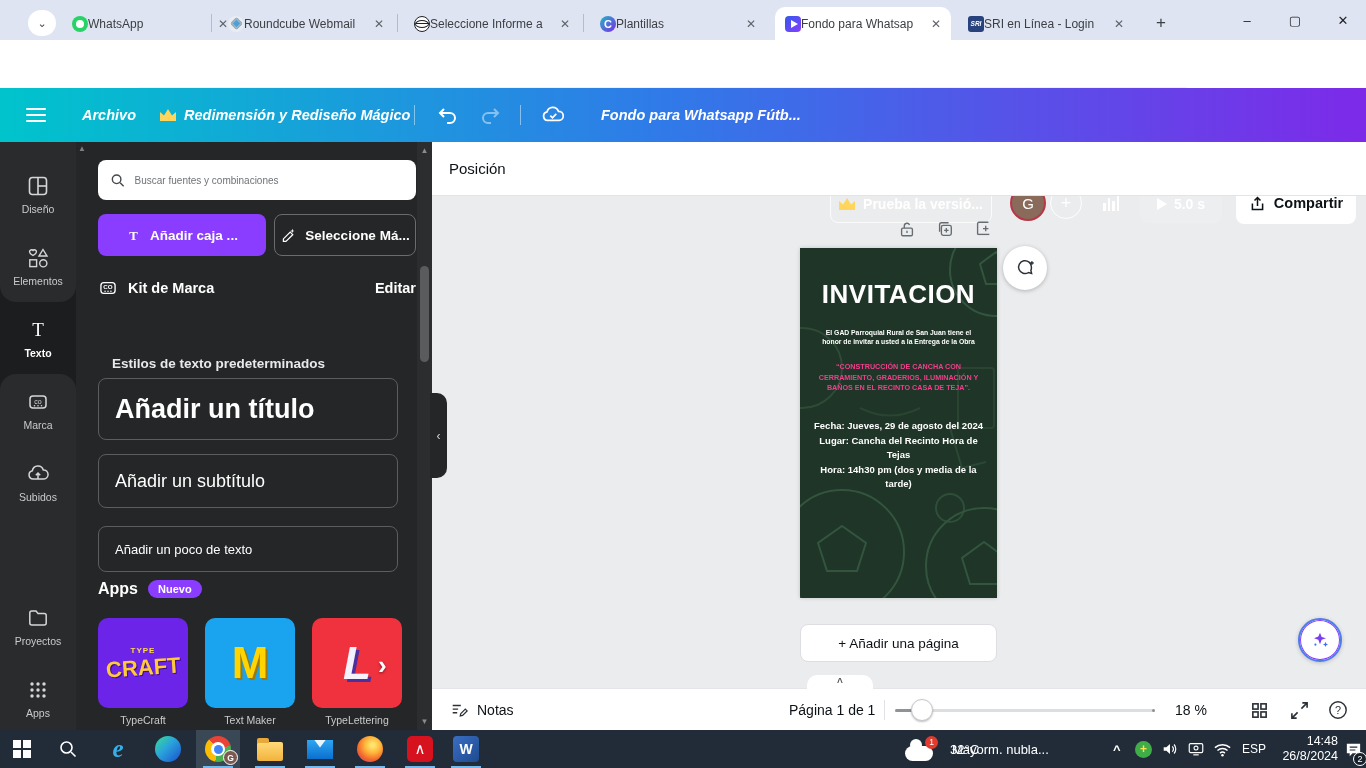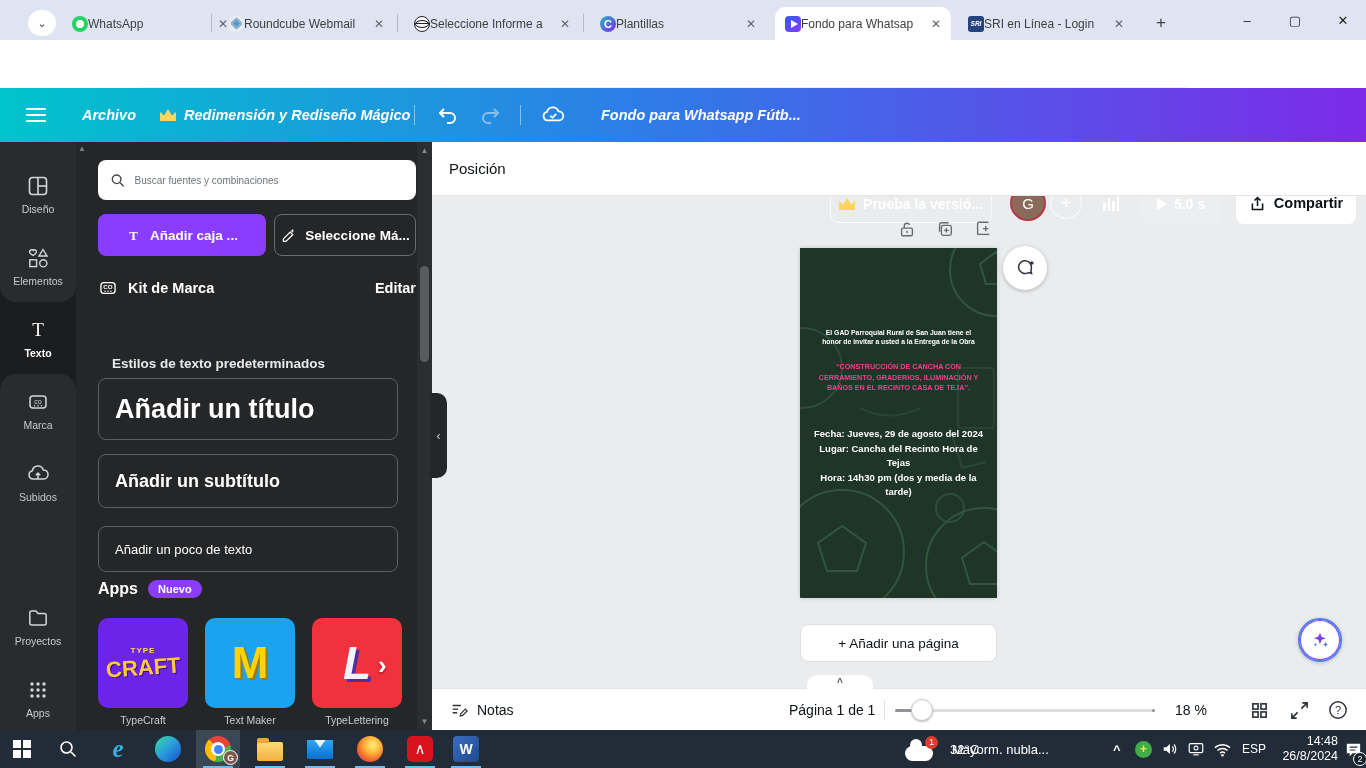--- a/index.html
+++ b/index.html
@@ -121,21 +121,21 @@
   .comment-fab { left:1003px; top:246px; width:44px; height:44px; border-radius:50%; background:#fff;
                  box-shadow:0 1px 4px rgba(0,0,0,.25); display:flex; align-items:center; justify-content:center; }
 
   
   #page { left:800px; top:248px; width:197px; height:350px; background:#1e3527; box-shadow:0 0 4px rgba(0,0,0,.18); overflow:hidden; }
   #page svg.pattern { position:absolute; left:0; top:0; }
   .dz { position:absolute; left:0; width:197px; text-align:center; color:#fff; font-weight:bold; }
   #d-title { top:31px; font-size:26px; letter-spacing:.5px; }
   #d-intro { top:80px; font-size:6.8px; line-height:9px; }
   #d-high { top:114px; left:18px; width:161px; font-size:7.2px; line-height:10.5px; color:#f23f8d; }
-  #d-details { top:171px; left:8px; width:181px; font-size:9.5px; line-height:14.5px;margin-top:8px; }
+  #d-details { top:171px; left:8px; width:181px; font-size:9.5px; line-height:14.5px; }
 
   #addpage { left:800px; top:624px; width:197px; height:38px; background:#fff; border:1px solid #dcdee1; border-radius:8px;
              display:flex; align-items:center; justify-content:center; font-size:13.5px; color:#0d1216; }
   .magic-fab { left:1298px; top:618px; width:44px; height:44px; border-radius:50%; background:#fff;
                border:2px solid #4f7ee8; box-shadow:0 0 0 1px #8b3dff inset, 0 1px 4px rgba(0,0,0,.2);
                display:flex; align-items:center; justify-content:center; color:#6a3be8; font-size:20px; }
 
   
   #statusbar { left:432px; top:688px; width:934px; height:42px; background:#fff; border-top:1px solid #e3e5e8; }
   #notch { position:absolute; left:375px; top:-14px; width:66px; height:14px; background:#fff; border-radius:10px 10px 0 0;
@@ -461,21 +461,21 @@
     <span class="spacer"></span>
     <span>Editar</span>
   </div>
 
 
   <div class="pheading" style="top:214px">Estilos de texto predeterminados</div>
 
   <div class="stylecard" style="top:236px;height:62px;font-size:27px;font-weight:bold">
     <span>Añadir un título</span>
   </div>
-  <div class="stylecard" style="top:312px;height:54px;font-size:18px;font-weight:bold">
+  <div class="stylecard" style="top:312px;height:54px;font-size:18px;font-weight:normal">
     <span>Añadir un subtítulo</span>
   </div>
   <div class="stylecard" style="top:384px;height:46px;font-size:13px">
     <span>Añadir un poco de texto</span>
   </div>
 
   <div class="appsrow">
     <span class="ah">Apps</span>
     <span class="badge-new">Nuevo</span>
   </div>
@@ -545,20 +545,21 @@
       <circle cx="150" cy="260" r="14" opacity=".8"></circle>
       <circle cx="42" cy="304" r="62"></circle>
         <polygon points="42,278 66,295 57,323 27,323 18,295"></polygon>
       <circle cx="184" cy="318" r="58"></circle>
         <polygon points="184,294 206,310 198,336 170,336 162,310"></polygon>
       <path d="M60 160c20 10 40 10 60 0" opacity=".5"></path>
       <path d="M150 180l12 40 24-6" opacity=".6"></path>
       <rect x="158" y="120" width="36" height="60" rx="3" opacity=".5"></rect>
     </g>
   </svg>
+  <div class="dz" id="d-title">INVITACION</div>
   <div class="dz" id="d-intro">
     <div>El GAD Parroquial Rural de San Juan tiene el</div>
     <div>honor de invitar a usted a la Entrega de la Obra</div>
   </div>
   <div class="dz" id="d-high">“CONSTRUCCIÓN DE CANCHA CON CERRAMIENTO, GRADERIOS, ILUMINACIÓN Y BAÑOS EN EL RECINTO CASA DE TEJA”.</div>
   <div class="dz" id="d-details">
     <div>Fecha: Jueves, 29 de agosto del 2024</div>
     <div>Lugar: Cancha del Recinto Hora de Tejas</div>
     <div>Hora: 14h30 pm (dos y media de la tarde)</div>
   </div>

